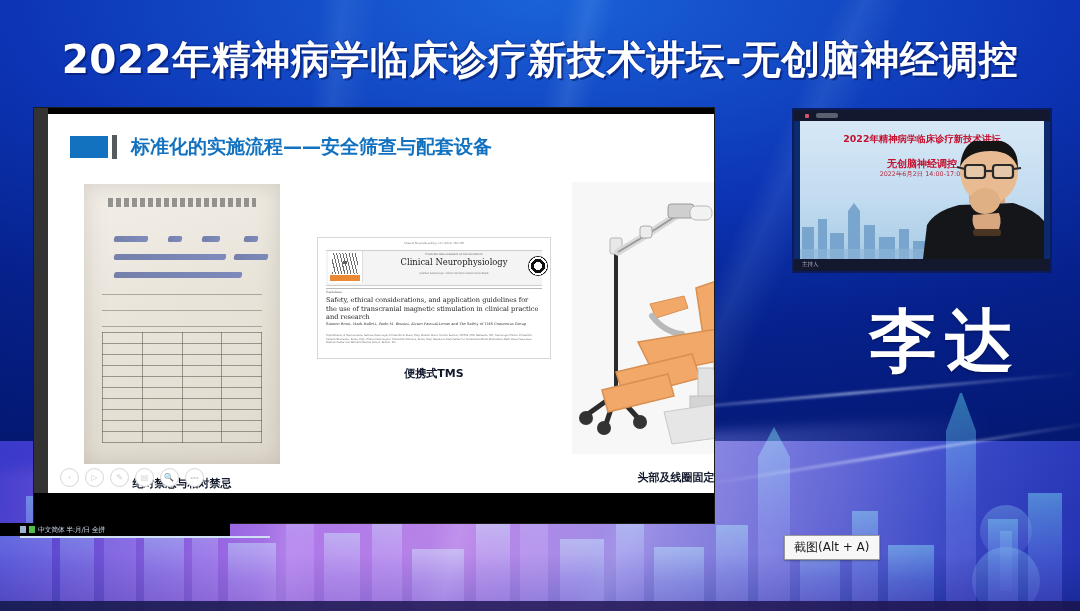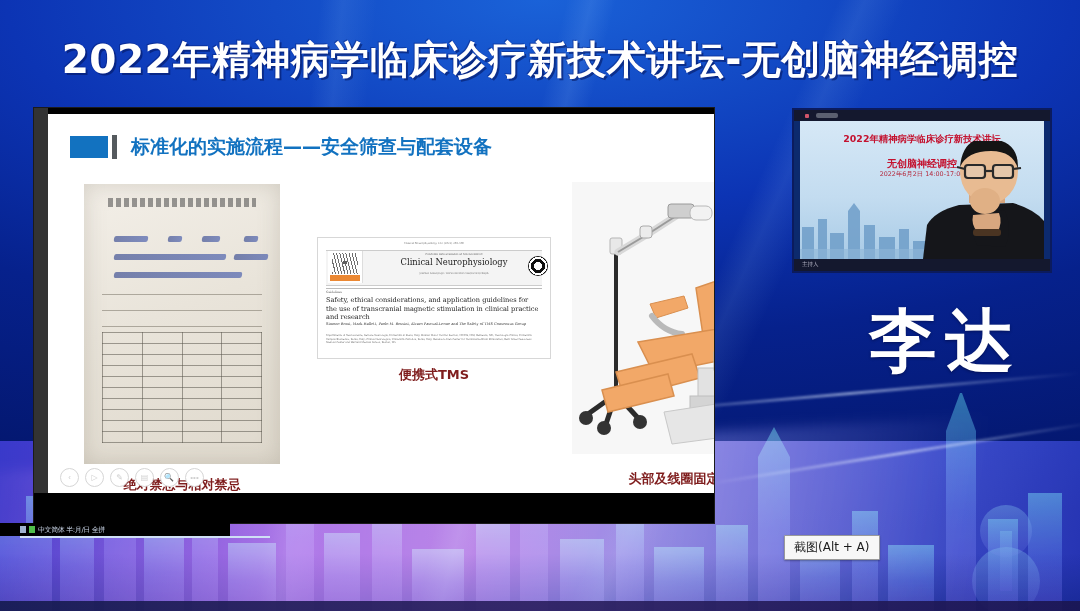--- a/index.html
+++ b/index.html
@@ -96,21 +96,21 @@
   .head-title{
     margin-left:14px;font-size:19px;font-weight:700;color:#1272c0;
     font-family:"DejaVu Sans","Liberation Sans",sans-serif;white-space:nowrap;
   }
 
   
   .figs{position:absolute;left:0;right:0;top:62px;height:300px;}
   .fig{position:absolute;}
   .cap{
     position:absolute;text-align:center;width:100%;
-    font-size:13px;font-weight:700;color:#7f1d1d;
+    font-size:11px;font-weight:700;color:#0f172a;
     font-family:"DejaVu Sans","Liberation Sans",sans-serif;white-space:nowrap;
   }
 
   
   #fig-form{left:36px;top:10px;width:196px;height:280px;
     background:linear-gradient(160deg,#f3efe8 0%,#e9e4da 45%,#dfd9cd 100%);
     box-shadow:inset 0 0 22px rgba(120,110,95,.25);}
   #fig-form .hdr{position:absolute;left:24px;right:24px;top:14px;height:9px;
     background:repeating-linear-gradient(90deg,#4a4a4a 0 5px,transparent 5px 8px);opacity:.55;}
   #fig-form .ttl{position:absolute;left:0;right:0;top:30px;text-align:center;

